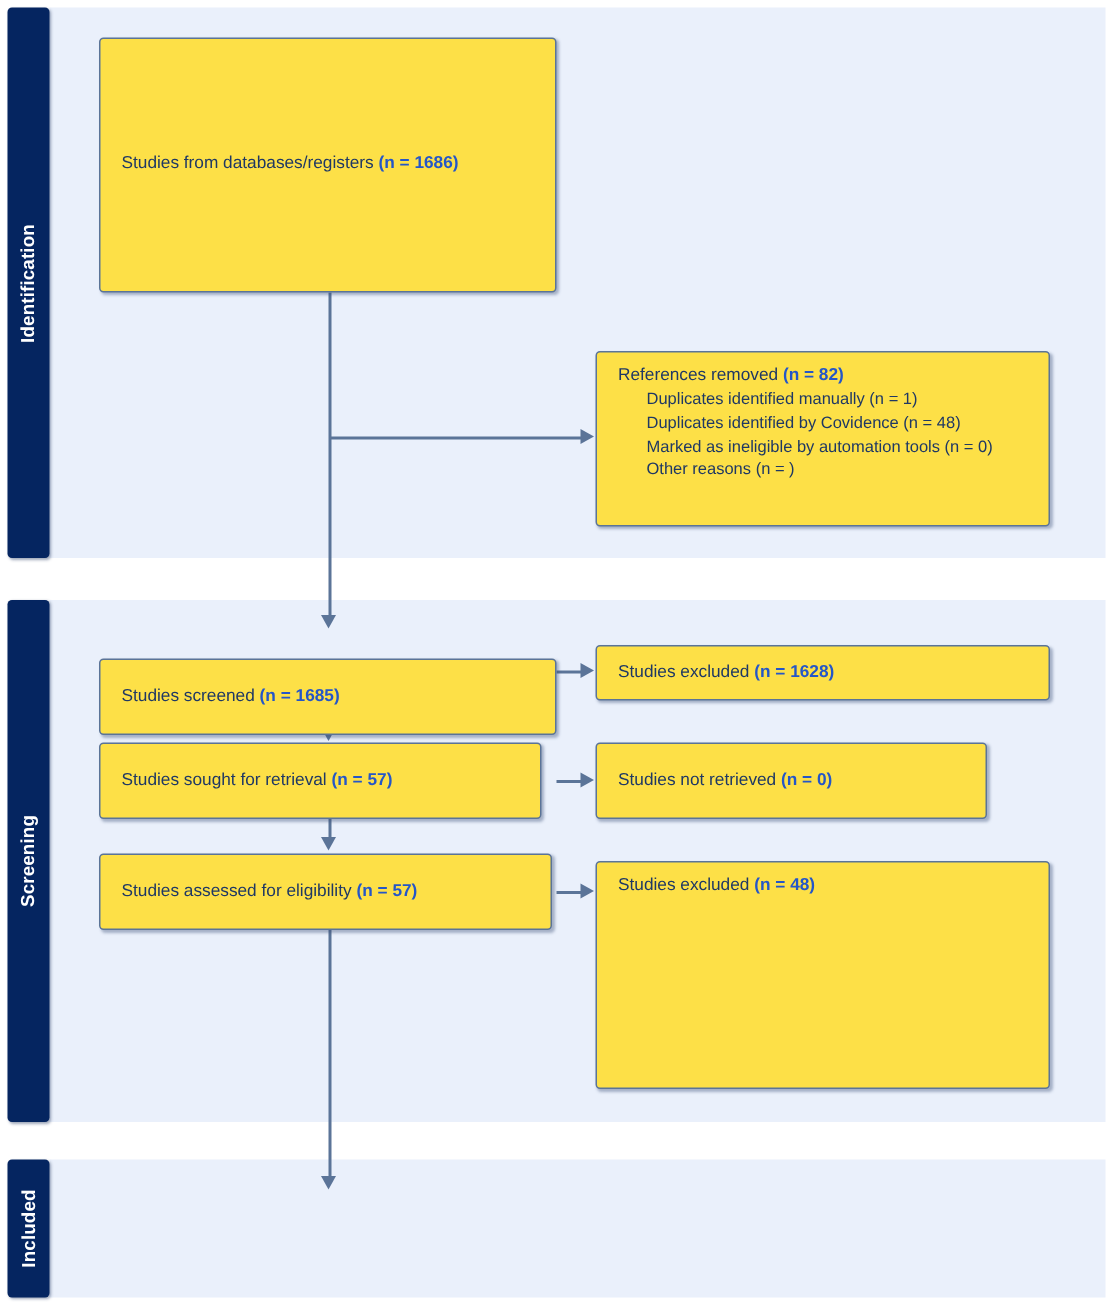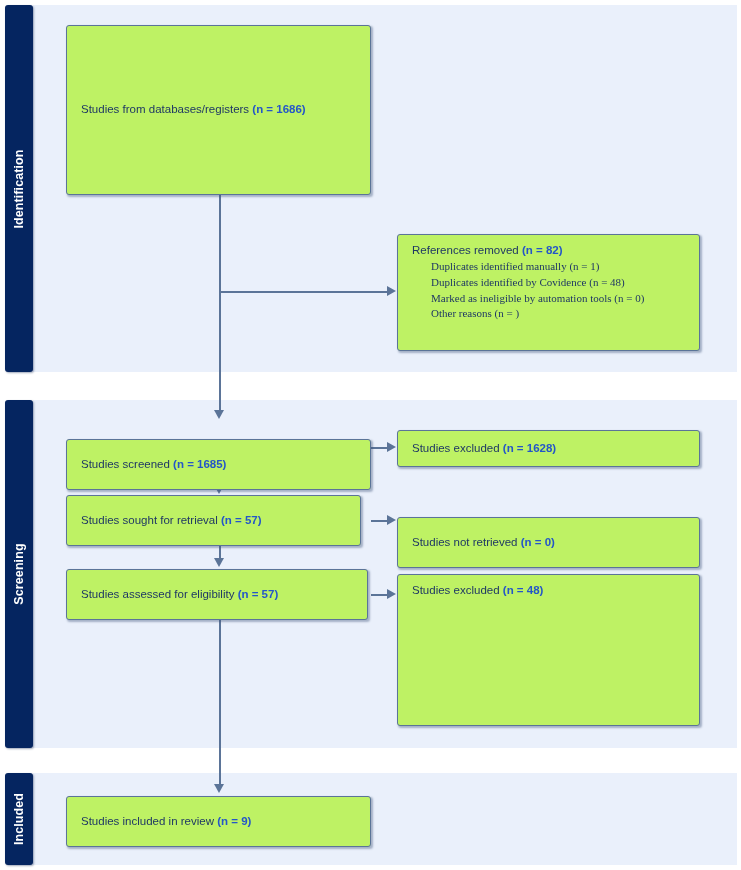--- a/index.html
+++ b/index.html
@@ -56,21 +56,21 @@
     font-weight: bold;
     letter-spacing: 0.1px;
     white-space: nowrap;
     transform: rotate(-90deg);
     transform-origin: center center;
   }
 
   
   .fbox {
     position: absolute;
-    background: #bef264;
+    background: #fde047;
     border: 1.6px solid #5b7498;
     border-radius: 3px;
     box-shadow: 1.5px 1.5px 2px rgba(60,80,120,0.40);
     box-sizing: border-box;
     display: flex;
     flex-direction: column;
     justify-content: center;
   }
   .fbox.top-align { justify-content: flex-start; }
 
@@ -85,36 +85,35 @@
 
   .nval {
     color: #2456c8;
     font-weight: bold;
   }
 
   .sublist {
     list-style: none;
     margin: 1px 0 0 0;
     padding: 0 0 0 33px;
-    font-family: Liberation Serif, serif;
   }
   .sublist li {
     font-size: 11px;
     color: #1f3864;
     line-height: 1.43;
     white-space: nowrap;
   }
 
   
   #box-databases       { left: 66px;  top: 25px;  width: 305px; height: 170px; }
   #box-refs-removed    { left: 397px; top: 234px; width: 303px; height: 117px; }
   #box-screened        { left: 66px;  top: 426px; width: 305px; height: 51px; margin-top: 13px;  }
   #box-excluded-1      { left: 397px; top: 430px; width: 303px; height: 37px;  }
   #box-sought          { left: 66px;  top: 495px; width: 295px; height: 51px;  }
-  #box-not-retrieved   { left: 397px; top: 495px; width: 303px; height: 51px; margin-top: 22px;  }
+  #box-not-retrieved   { left: 397px; top: 495px; width: 261px; height: 51px;  }
   #box-eligibility     { left: 66px;  top: 569px; width: 302px; height: 51px;  }
   #box-excluded-2      { left: 397px; top: 574px; width: 303px; height: 152px; }
   #box-included        { left: 66px;  top: 796px; width: 305px; height: 51px;  }
 
   
   .vline {
     position: absolute;
     width: 1.8px;
     background: #5b7498;
   }
@@ -263,20 +262,14 @@
     </div>
   </div>
 
   <div class="fbox top-align" id="box-excluded-2">
     <div class="fbox-text">
       <span>Studies excluded</span>
       <span class="nval">(n = 48)</span>
     </div>
   </div>
 
-  <div class="fbox" id="box-included">
-    <div class="fbox-text">
-      <span>Studies included in review</span>
-      <span class="nval">(n = 9)</span>
-    </div>
-  </div>
 
 </div>
 
 </body></html>

